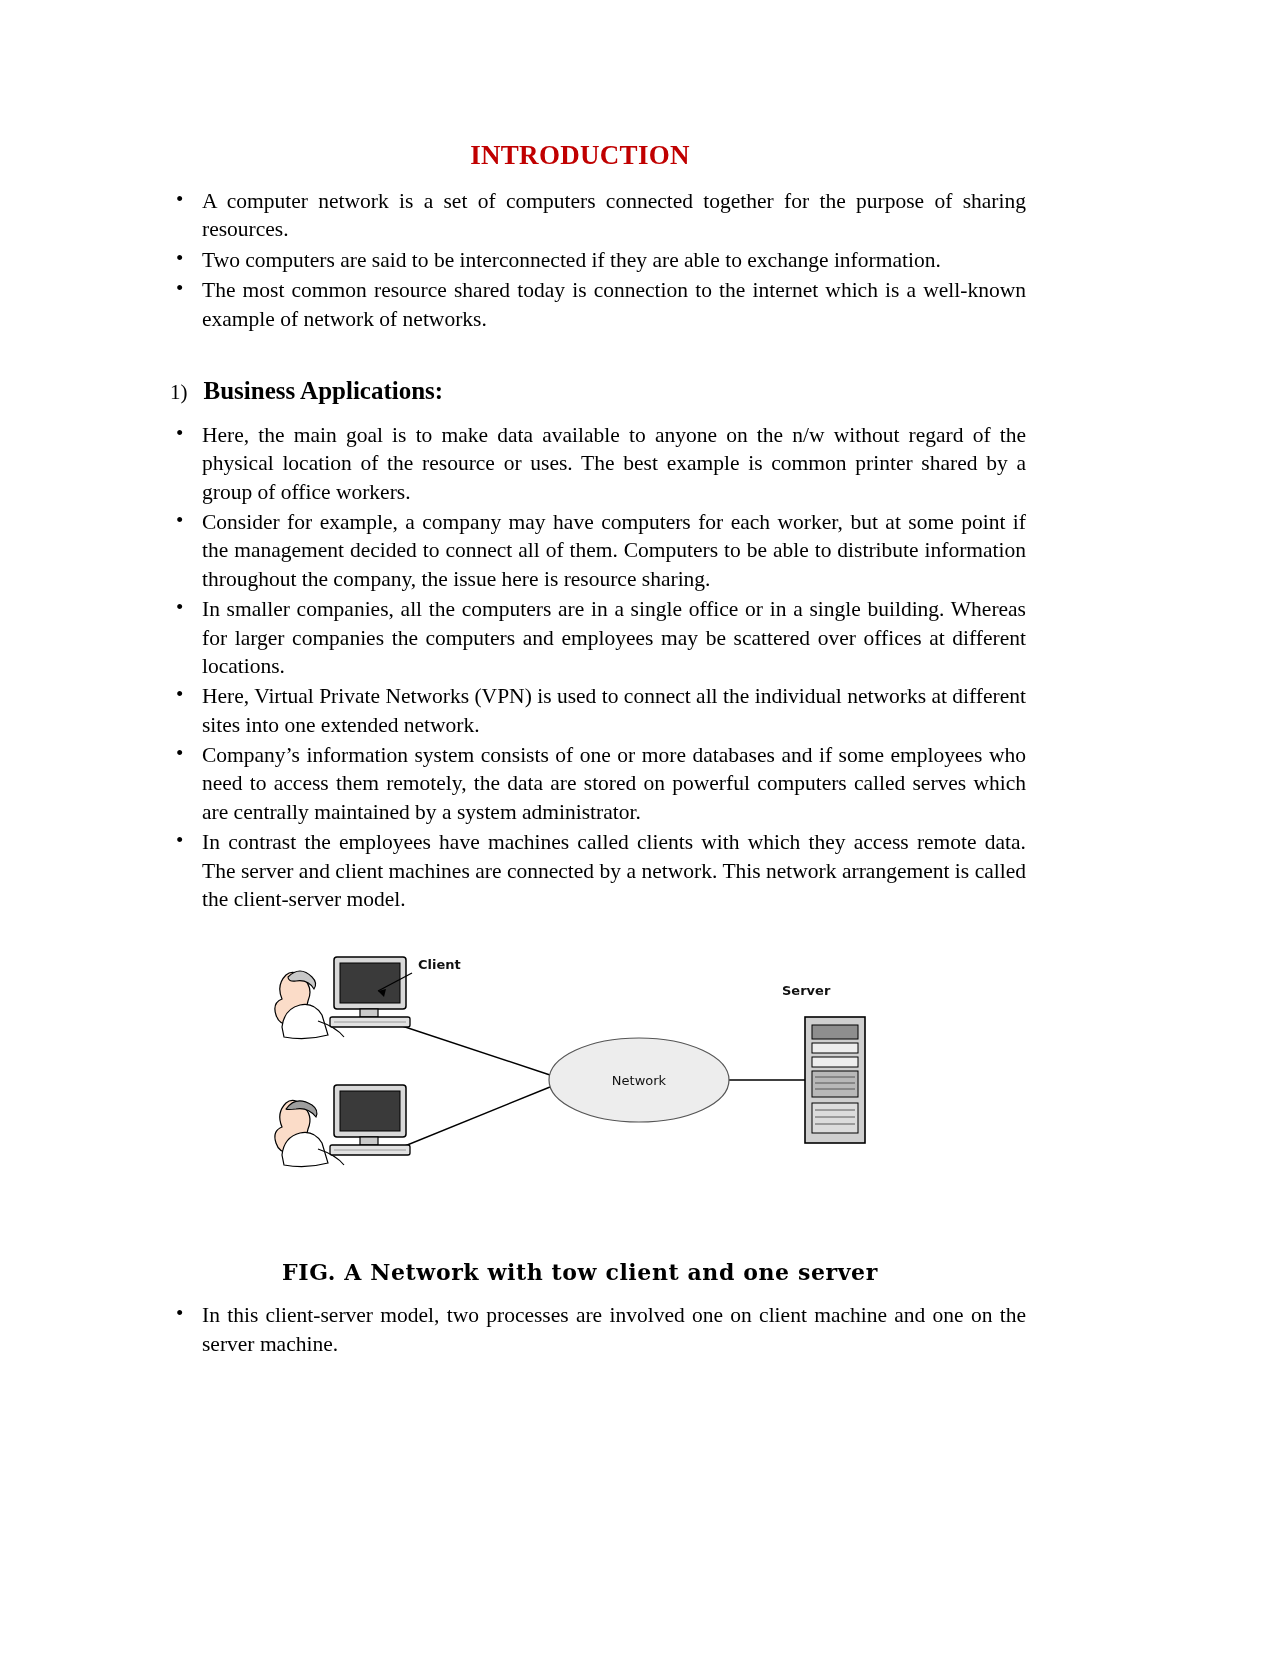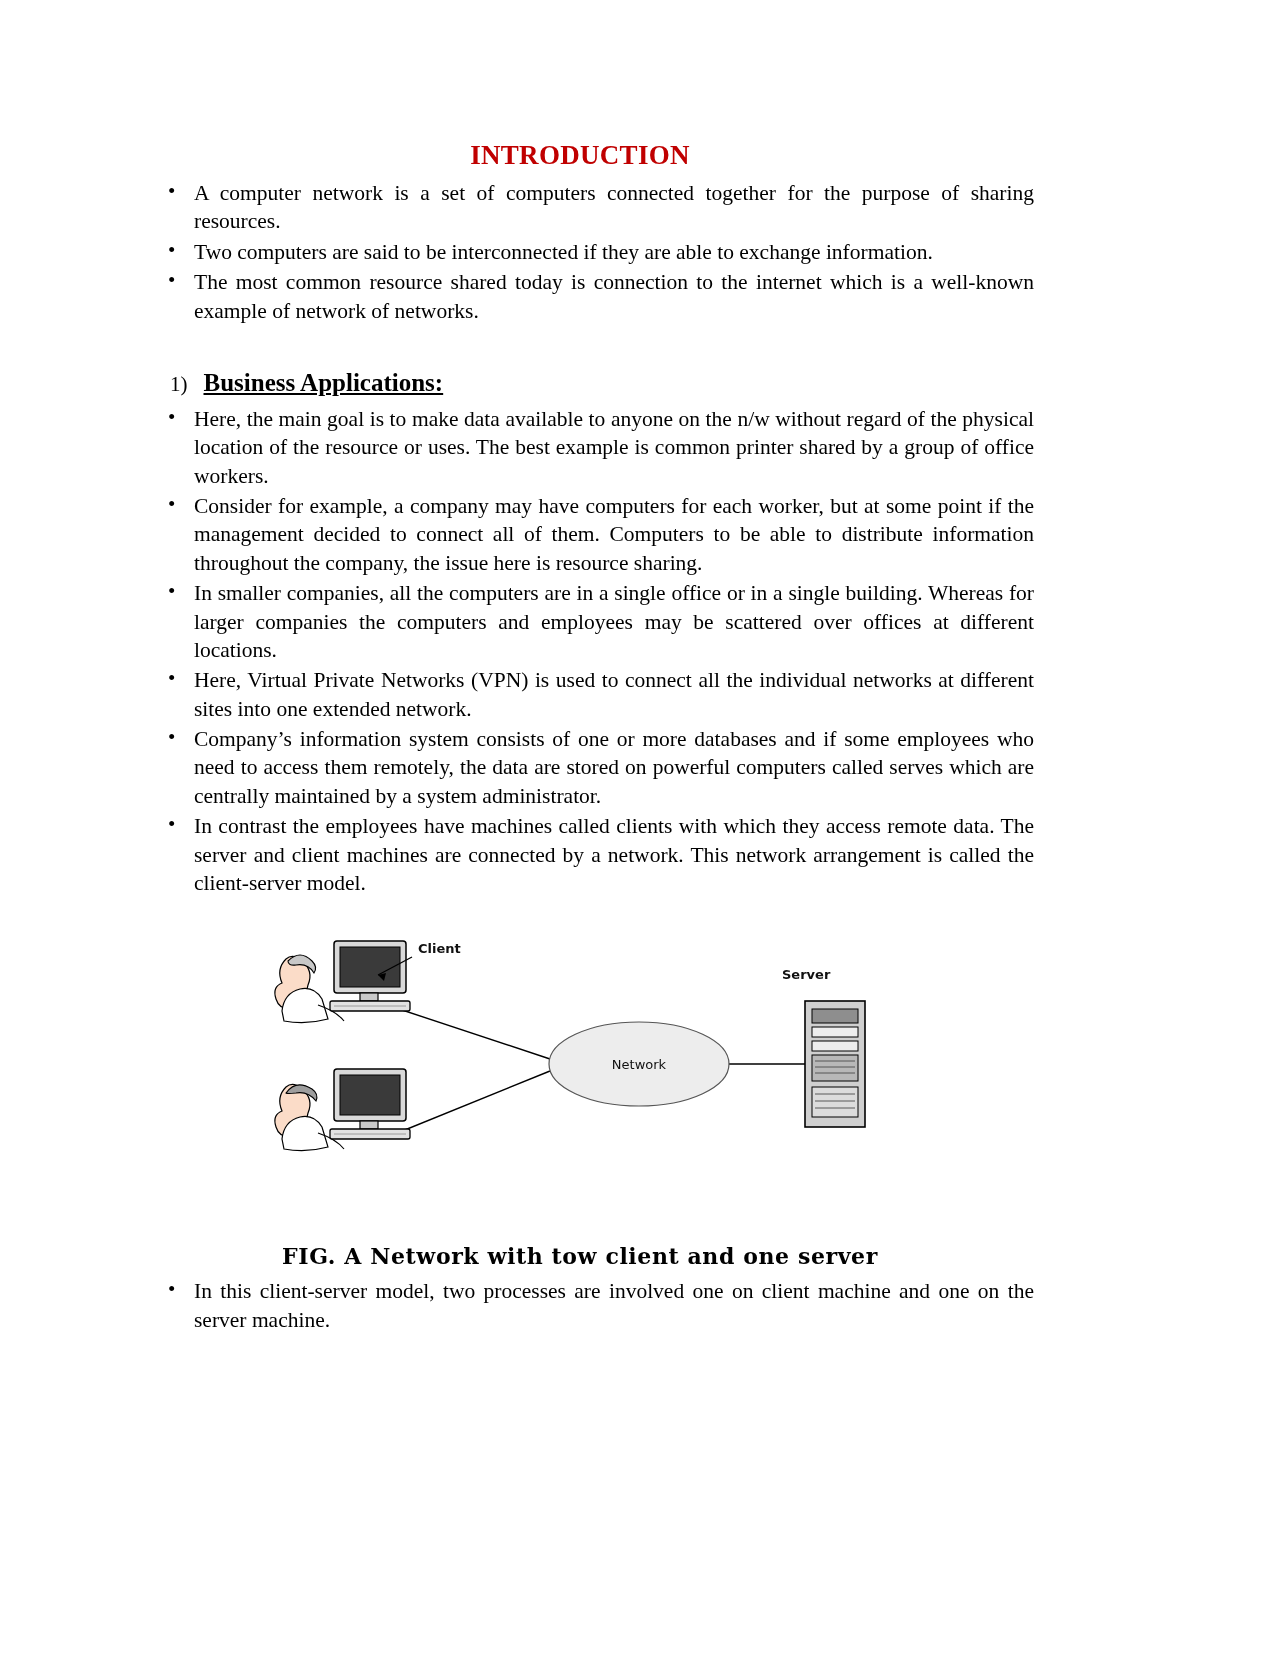--- a/index.html
+++ b/index.html
@@ -24,21 +24,21 @@
     text-align: center;
     color: #C00000;
     font-weight: bold;
     font-size: 27px;
     letter-spacing: 0.3px;
     margin: 0 0 4px 0;
     font-family: "Liberation Serif", serif;
   }
   ul.bullets {
     list-style: none;
-    margin: 8px;
+    margin: 16px;
     padding: 0;
     font-family: Liberation Serif, serif;
   }
   ul.bullets > li {
     position: relative;
     padding-left: 68px;
     margin-bottom: 2px;
     font-size: 21.5px;
     line-height: 1.32;
     text-align: justify;
@@ -62,21 +62,20 @@
     display: flex;
     gap: 16px;
     align-items: baseline;
   }
   .numbered .num {
     font-size: 21px;
   }
   .numbered .ntext {
     font-weight: bold;
     font-size: 25px;
-    text-decoration: underline;
   }
   .body-list {
     margin-top: 36px;
   }
   .body-list > li {
     margin-bottom: 6px;
   }
   .figure {
     margin: 34px 0 0 0;
     text-align: center;

